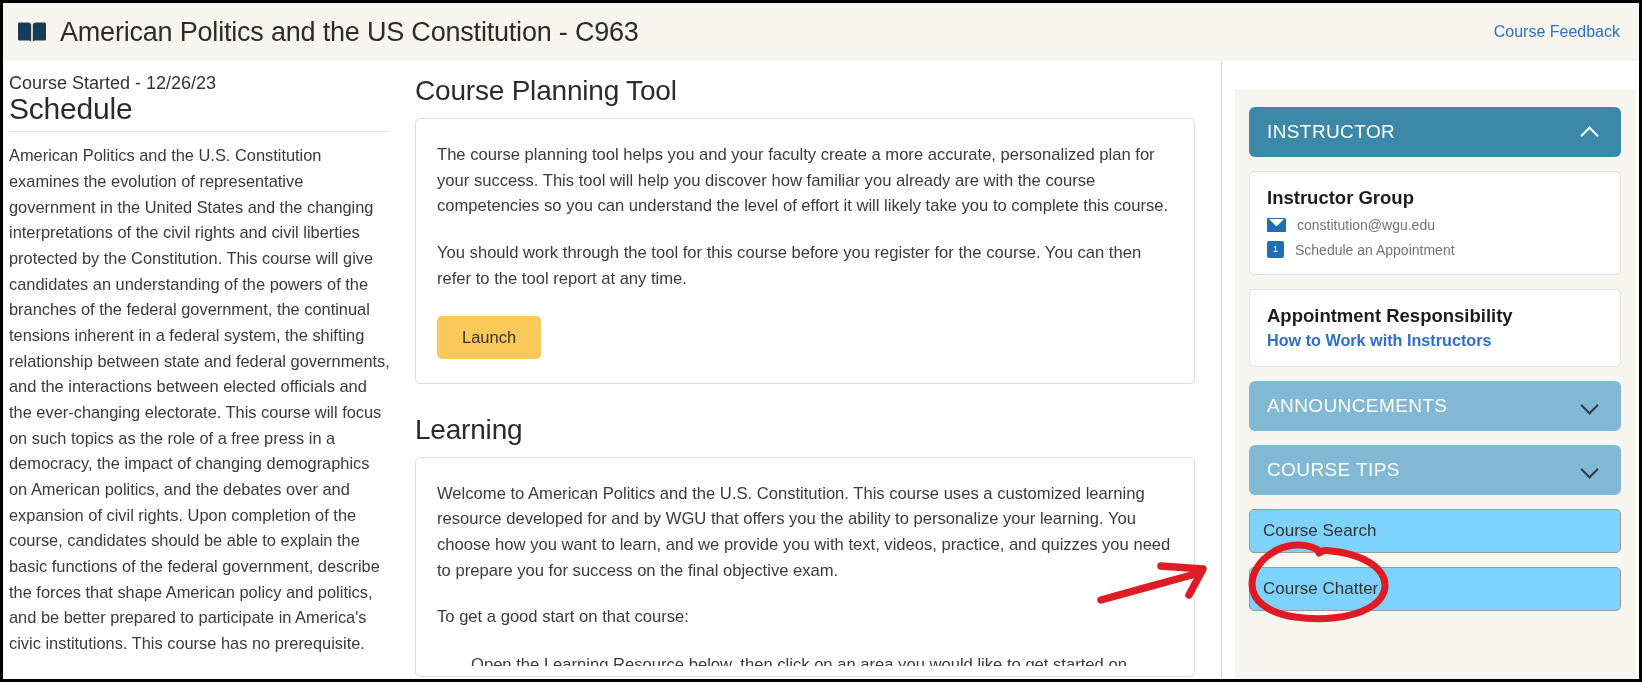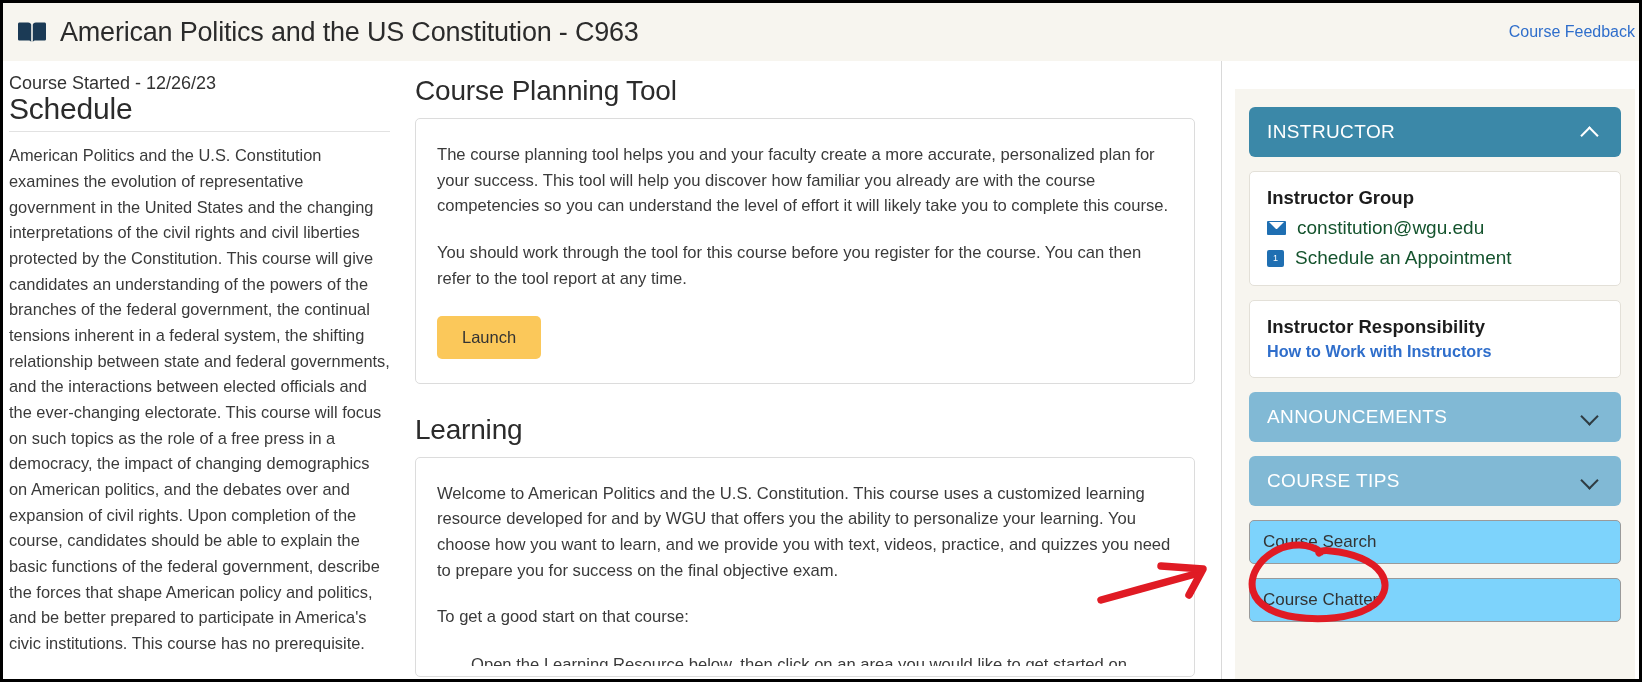--- a/index.html
+++ b/index.html
@@ -18,21 +18,21 @@
   }
 
   
   .header {
     position: absolute;
     left: 0; top: 0;
     width: 1636px; height: 58px;
     background: #f7f5ef;
     display: flex;
     align-items: center;
-    padding: 0 8px 0 14px;
+    padding: 0 23px 0 14px;
   }
   .book-icon {
     width: 30px; height: 24px;
     position: relative;
     flex: 0 0 auto;
     margin-right: 13px;
     margin-top: 2px;
   }
   .header-title {
     font-size: 27px;
@@ -212,22 +212,22 @@
     color: #1c1c1c;
     margin-bottom: 4px;
   }
   .panel-link-row {
     display: flex;
     align-items: center;
     gap: 11px;
     margin-top: 8px;
   }
   .panel-link {
-    font-size: 19px;
-    color: #14532d;
+    font-size: 14px;
+    color: #737373;
     cursor: pointer;
   }
   .mail-icon {
     width: 19px; height: 14px;
     background: #1f6fb2;
     position: relative;
     flex: 0 0 auto;
     border-radius: 1px;
   }
   .mail-icon::after {
@@ -343,21 +343,21 @@
         </div>
         <div class="panel-link-row">
           <span class="cal-icon">
               <span>1</span>
             </span>
           <span class="panel-link">Schedule an Appointment</span>
         </div>
       </div>
 
       <div class="panel-card">
-        <div class="panel-title">Instructor Responsibility</div>
+        <div class="panel-title">Appointment Responsibility</div>
         <div class="sub-link">How to Work with Instructors</div>
       </div>
 
       <div class="accordion-head light">
         <span>ANNOUNCEMENTS</span>
         <span class="chev down dark-chev"></span>
       </div>
 
       <div class="accordion-head light">
         <span>COURSE TIPS</span>

